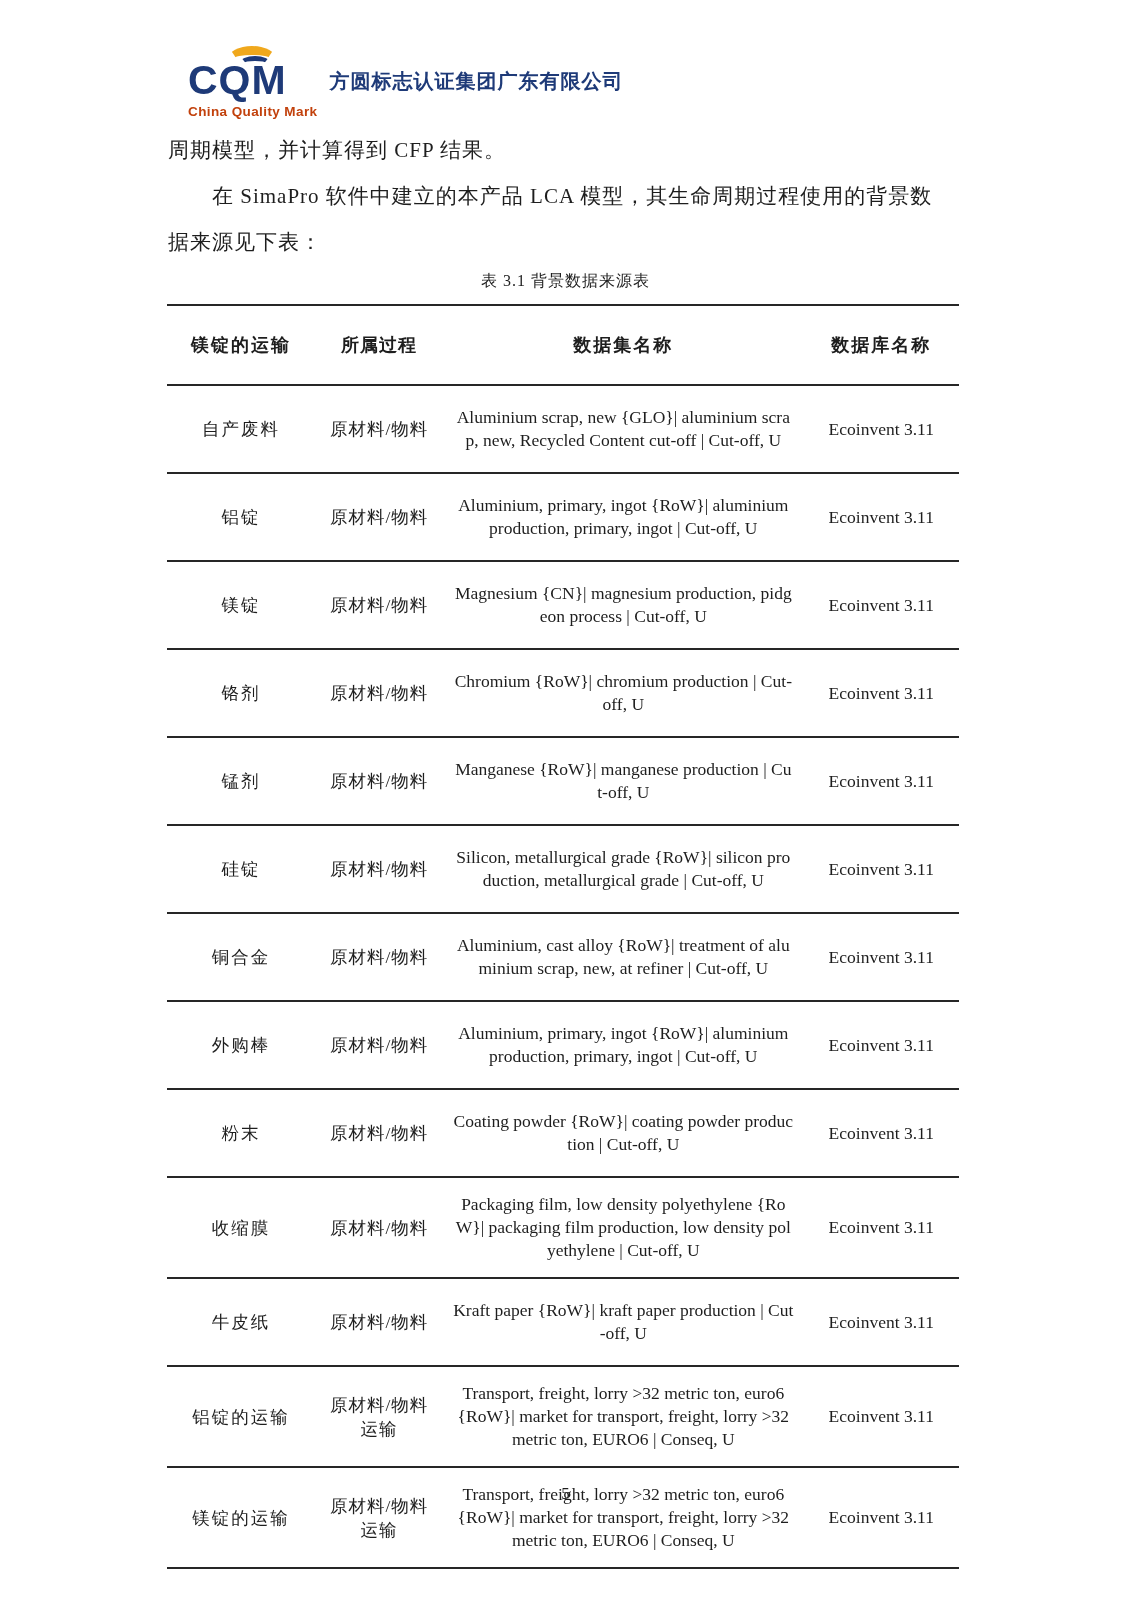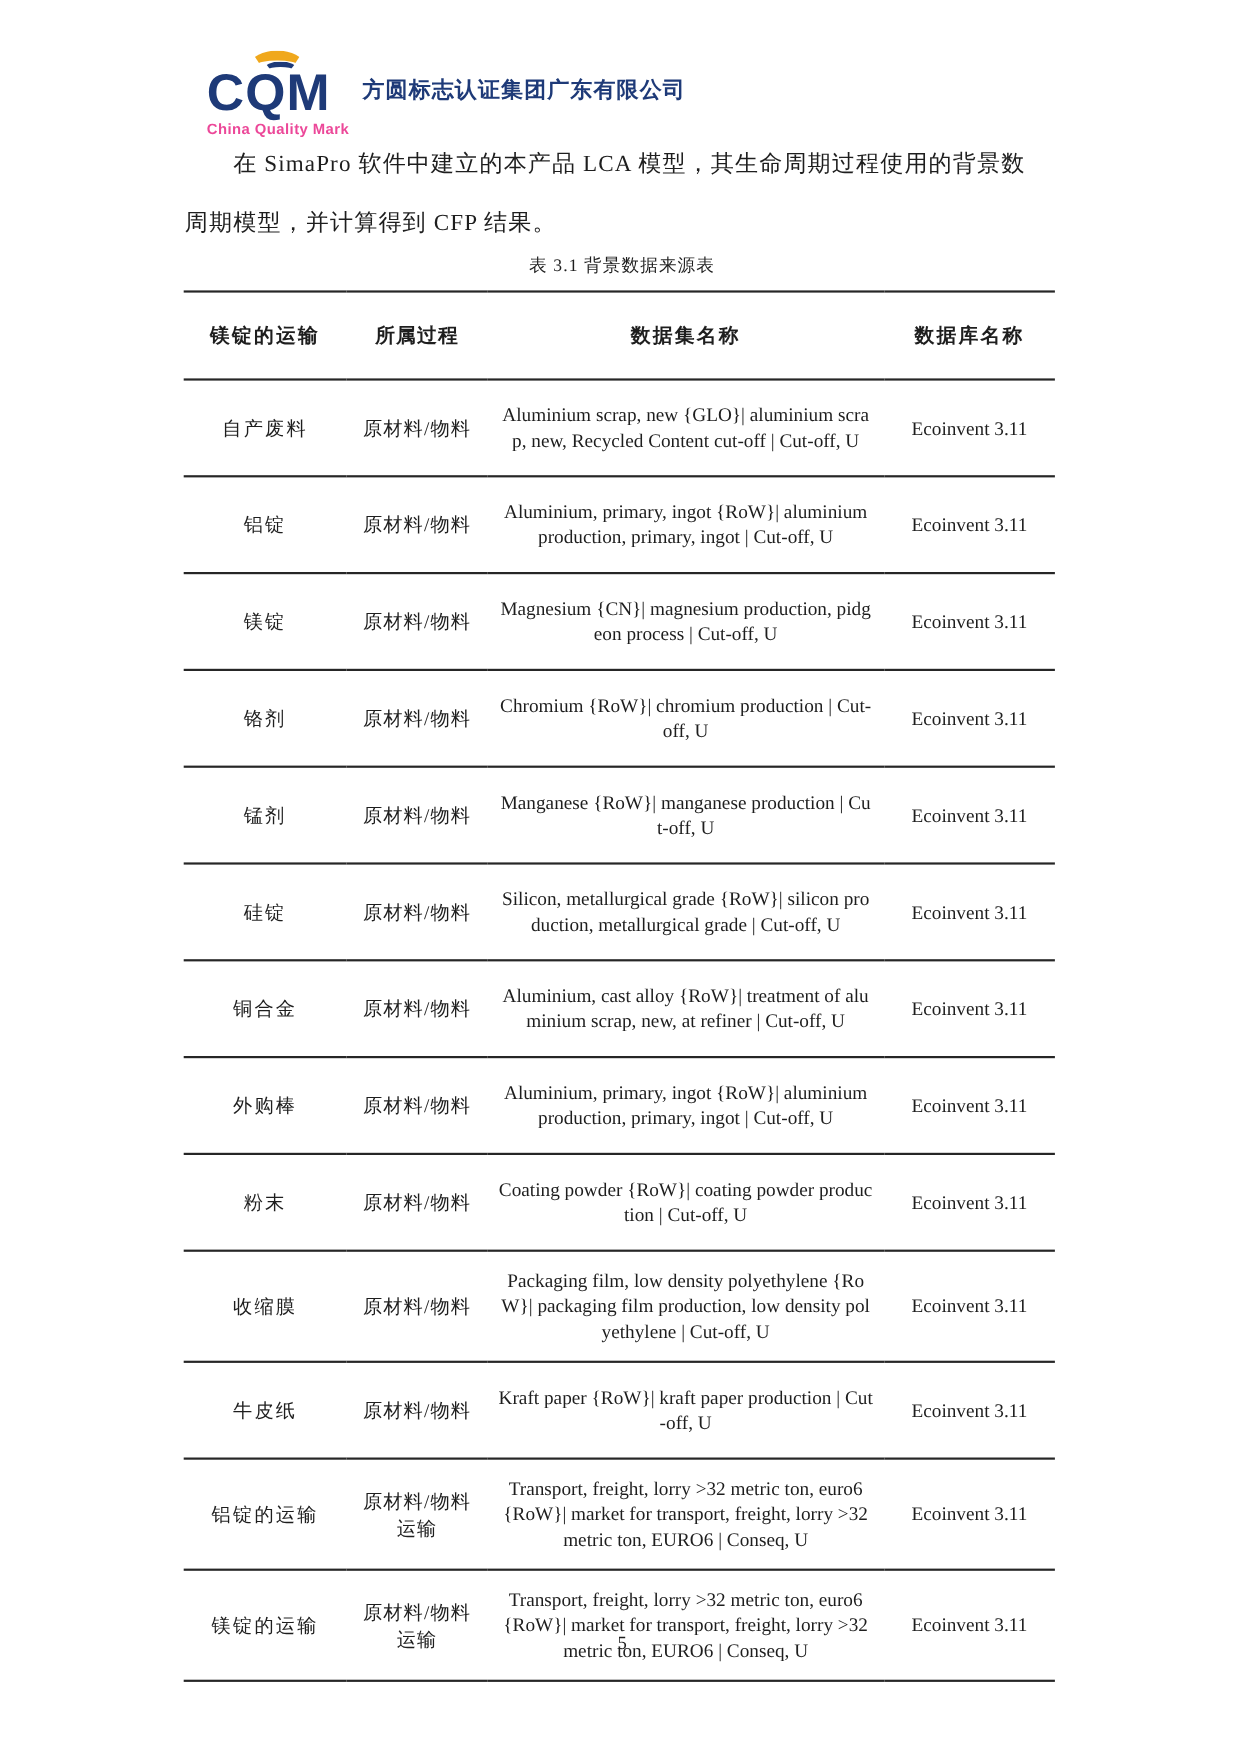--- a/index.html
+++ b/index.html
@@ -18,21 +18,21 @@
   .logo-row {
     display: flex;
     align-items: flex-start;
     margin: 60px 0 0 188px;
   }
   .logo-mark { display: flex; flex-direction: column; }
   .cqm-wrap { position: relative; line-height: 1; }
   .cqm-text {
     font-family: "Liberation Sans", "DejaVu Sans", sans-serif;
     font-weight: 900;
-    font-size: 47px;
+    font-size: 41px;
     letter-spacing: 1px;
     color: #1e3a78;
   }
   .q-arc {
     position: absolute;
     top: -14px;
     left: 40px;
     width: 36px;
     height: 16px;
     border-top: 9px solid #f0a81c;
@@ -49,21 +49,21 @@
     border-top: 5px solid #1e3a78;
     border-left: 4px solid transparent;
     border-right: 4px solid transparent;
     border-radius: 50% 50% 0 0;
   }
   .logo-tagline {
     font-family: "Liberation Sans", "DejaVu Sans", sans-serif;
     font-size: 13.5px;
     font-weight: 600;
     letter-spacing: 0.4px;
-    color: #ec4899;
+    color: #c2410c;
     margin-top: 3px;
   }
   .company-name {
     font-family: "Liberation Sans", "DejaVu Sans", sans-serif;
     font-size: 20px;
     font-weight: 700;
     color: #1e3a78;
     margin: 8px 0 0 12px;
     letter-spacing: 1px;
   }
@@ -136,22 +136,23 @@
         <span class="q-arc">
             <span class="q-arc-inner"></span>
           </span>
         <span class="cqm-text">CQM</span>
       </div>
       <div class="logo-tagline">China Quality Mark</div>
     </div>
     <div class="company-name">方圆标志认证集团广东有限公司</div>
   </header>
 
+  <p class="para first">周期模型，并计算得到 CFP 结果。</p>
   <p class="para indent">在 SimaPro 软件中建立的本产品 LCA 模型，其生命周期过程使用的背景数</p>
-  <p class="para first">周期模型，并计算得到 CFP 结果。</p>
+  <p class="para">据来源见下表：</p>
 
   <div class="table-title">表 3.1 背景数据来源表</div>
 
   <table class="data-table">
     <thead>
       <tr>
         <th class="col-inventory">镁锭的运输</th>
         <th class="col-process">所属过程</th>
         <th class="col-dataset">数据集名称</th>
         <th class="col-database">数据库名称</th>

